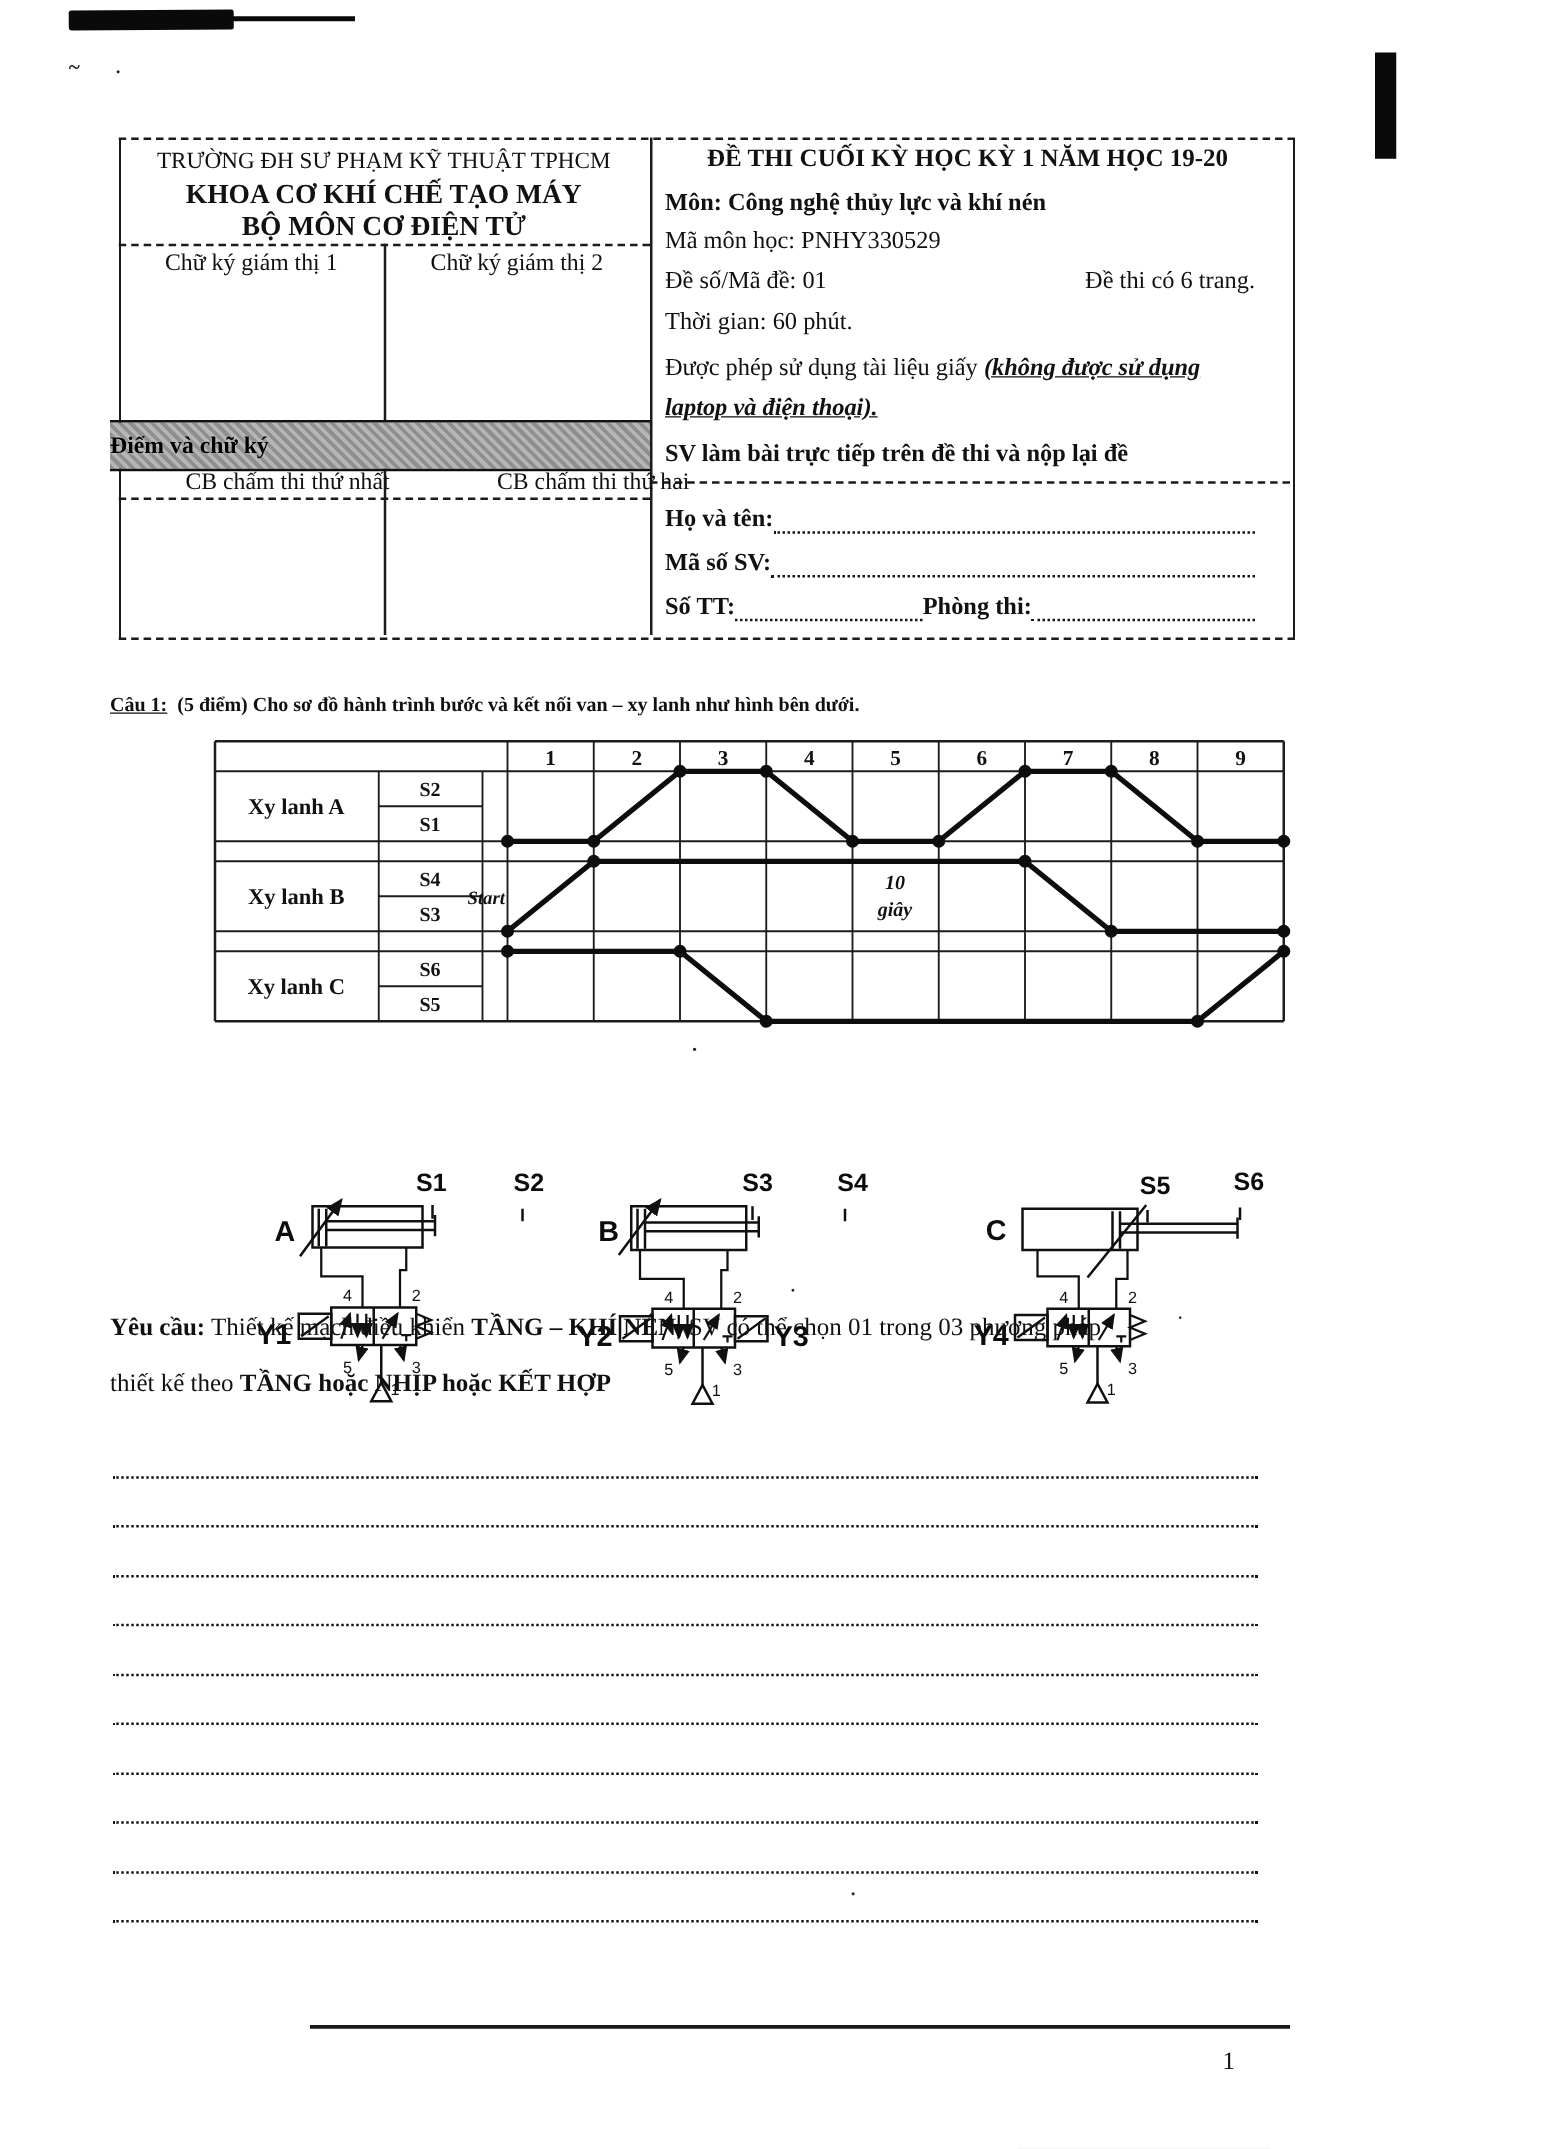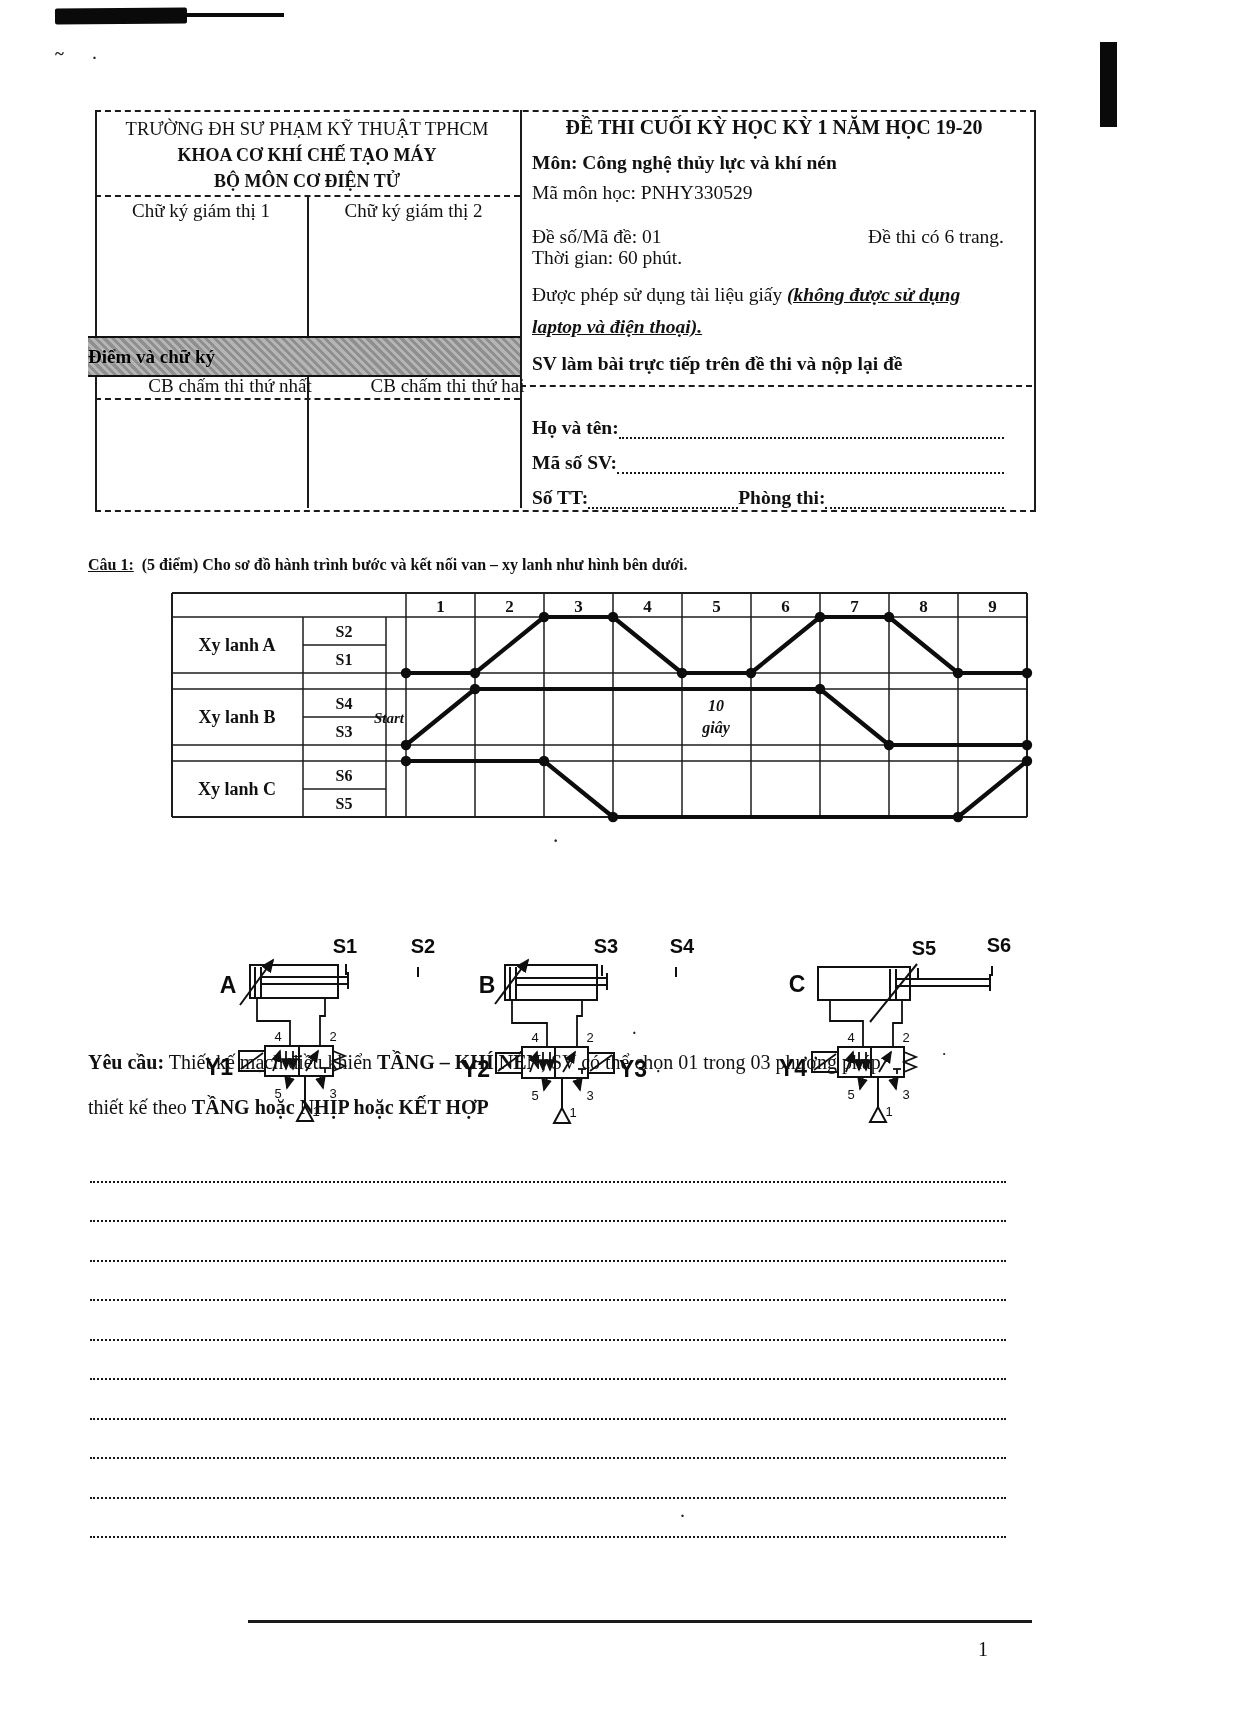--- a/index.html
+++ b/index.html
@@ -9,33 +9,33 @@
   
   .blot{position:absolute;background:#0a0a0a;}
   .speck{position:absolute;color:#222;font-weight:bold;}
   
   .hline{position:absolute;height:0;border-top:2.2px dashed #1b1b1b;}
   .vline{position:absolute;width:2px;background:#1b1b1b;}
   .outer{position:absolute;left:95px;top:110px;width:937px;height:398px;
          border-left:2px solid #1b1b1b;border-right:2px solid #1b1b1b;
          border-top:2.4px dashed #1b1b1b;border-bottom:2.4px dashed #1b1b1b;}
   .school{position:absolute;left:97px;top:116px;width:420px;text-align:center;line-height:26px;font-size:18.5px;}
-  .school .b{font-weight:bold;font-size:18px;}
+  .school .b{font-weight:bold;font-size:22px;}
   .celllabel{position:absolute;text-align:center;font-size:19px;}
   .shaderow{position:absolute;left:88px;top:336px;width:432px;height:37px;
             background:repeating-linear-gradient(45deg,#8f8f8f 0 3px,#b5b5b5 3px 6px);
             border-top:2px solid #111;border-bottom:2px solid #111;
             display:flex;align-items:center;
             font-weight:bold;font-size:19px;color:#000;text-shadow:0 0 2px #cfcfcf;}
   .rcol{position:absolute;left:532px;top:110px;width:492px;font-size:19.5px;}
   .rline{position:absolute;left:0;width:100%;}
   .bold{font-weight:bold;}
   .iu{font-style:italic;font-weight:bold;text-decoration:underline;}
   .leader{display:inline-block;border-bottom:2.4px dotted #161616;height:1em;vertical-align:baseline;}
-  .flexrow{display:flex;align-items:flex-end;margin-top:12px;}
+  .flexrow{display:flex;align-items:flex-end;}
   
   .q1{position:absolute;left:88px;top:556px;font-size:16px;font-weight:bold;}
   .req{position:absolute;left:88px;top:1040px;width:950px;font-size:20px;line-height:45px;}
   
   .answers{position:absolute;left:90px;top:1143px;width:916px;}
   .ansline{height:37.5px;border-bottom:2.6px dotted #161616;}
   
   .botline{position:absolute;left:248px;top:1620px;width:784px;height:3px;background:#1a1a1a;}
   .pagenum{position:absolute;left:978px;top:1638px;font-size:20px;}
   
@@ -85,21 +85,21 @@
   </div>
 
   <div class="celllabel" style="left:97px;top:200px;width:208px;">Chữ ký giám thị 1</div>
   <div class="celllabel" style="left:309px;top:200px;width:209px;">Chữ ký giám thị 2</div>
 
   <div class="shaderow">
     <span>Điểm và chữ ký</span>
   </div>
 
   <div class="celllabel" style="left:97px;top:375px;width:208px;padding-left:29px;">CB chấm thi thứ nhất</div>
-  <div class="celllabel" style="left:295px;top:375px;width:209px;padding-left:48px;">CB chấm thi thứ hai</div>
+  <div class="celllabel" style="left:322px;top:375px;width:209px;padding-left:48px;">CB chấm thi thứ hai</div>
 
   <div class="rcol">
     <div class="rline bold" style="top:6px;font-size:20px;text-align:center;width:484px;">ĐỀ THI CUỐI KỲ HỌC KỲ 1 NĂM HỌC 19-20</div>
     <div class="rline bold" style="top:42px;">Môn: Công nghệ thủy lực và khí nén</div>
     <div class="rline" style="top:72px;">Mã môn học: PNHY330529</div>
     <div class="rline flexrow" style="top:104px;width:472px;justify-content:space-between;">
       <span>Đề số/Mã đề: 01</span>
       <span>Đề thi có 6 trang.</span>
     </div>
     <div class="rline" style="top:137px;">Thời gian: 60 phút.</div>

